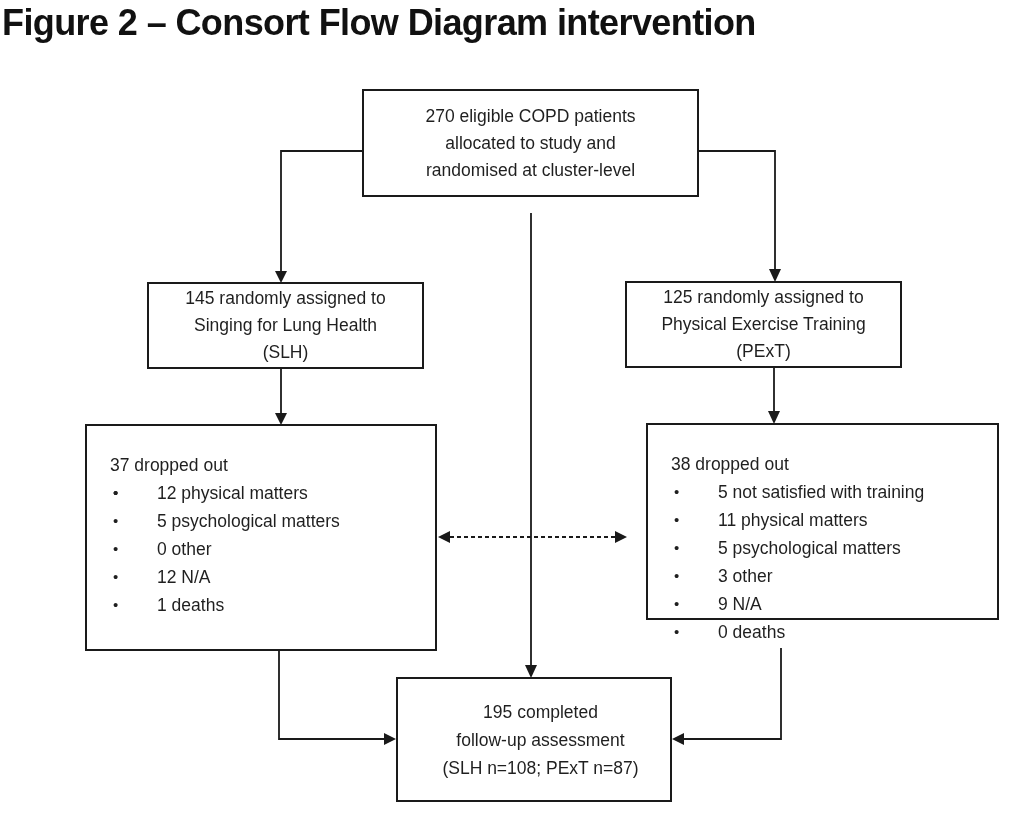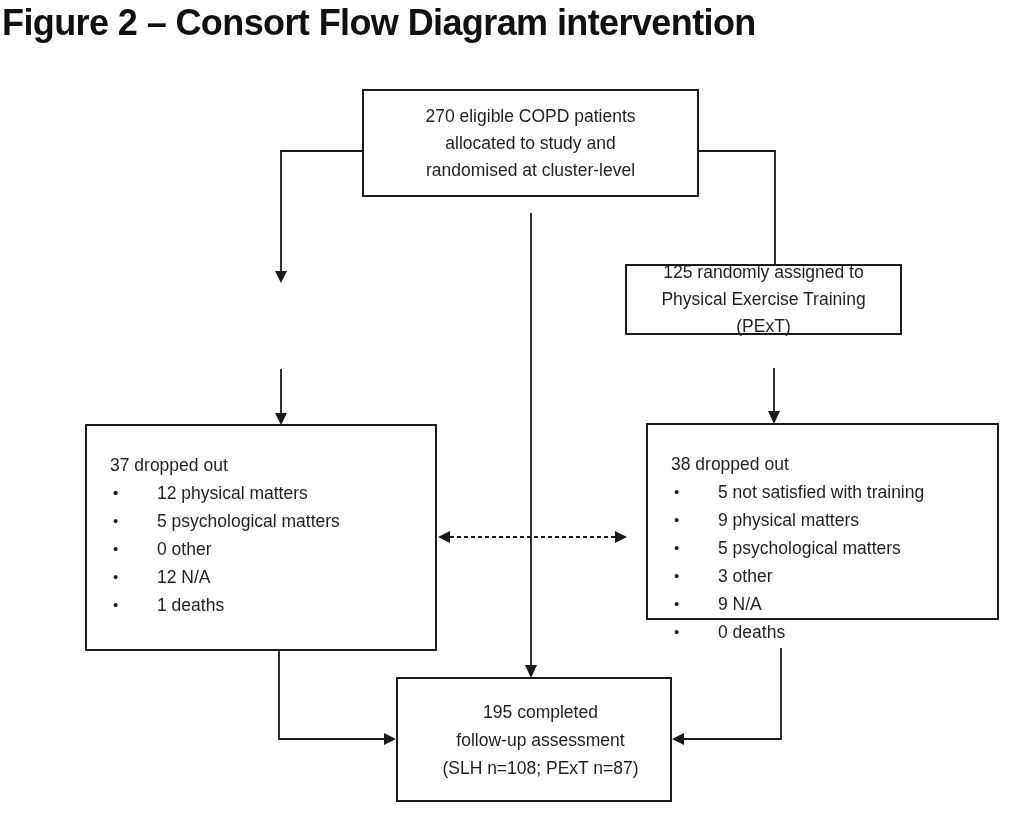--- a/index.html
+++ b/index.html
@@ -110,22 +110,27 @@
       <polygon points="684,733 684,745 672,739"></polygon>
     </g>
   </svg>
 
   <div class="box center-box" style="left:362px; top:89px; width:337px; height:108px;">
     <div>270 eligible COPD patients</div>
     <div>allocated to study and</div>
     <div>randomised at cluster-level</div>
   </div>
 
+  <div class="box center-box" style="left:147px; top:282px; width:277px; height:87px;">
+    <div>145 randomly assigned to</div>
+    <div>Singing for Lung Health</div>
+    <div>(SLH)</div>
+  </div>
 
-  <div class="box center-box" style="left:625px; top:264px; width:277px; height:71px;">
+  <div class="box center-box" style="left:625px; top:281px; width:277px; height:87px;">
     <div>125 randomly assigned to</div>
     <div>Physical Exercise Training</div>
     <div>(PExT)</div>
   </div>
 
   <div class="box drop-box" style="left:85px; top:424px; width:352px; height:227px;">
     <div class="drop-header">37 dropped out</div>
     <ul class="drop-list">
       <li><span class="bullet">•</span></li>
       <li><span class="bullet">•</span><span>12 physical matters</span></li>
@@ -133,21 +138,21 @@
       <li><span class="bullet">•</span><span>0 other</span></li>
       <li><span class="bullet">•</span><span>12 N/A</span></li>
       <li><span class="bullet">•</span><span>1 deaths</span></li>
     </ul>
   </div>
 
   <div class="box drop-box" style="left:646px; top:423px; width:353px; height:197px;">
     <div class="drop-header">38 dropped out</div>
     <ul class="drop-list">
       <li><span class="bullet">•</span><span>5 not satisfied with training</span></li>
-      <li><span class="bullet">•</span><span>9 physical matters</span></li>
+      <li><span class="bullet">•</span><span>11 physical matters</span></li>
       <li><span class="bullet">•</span><span>5 psychological matters</span></li>
       <li><span class="bullet">•</span><span>3 other</span></li>
       <li><span class="bullet">•</span><span>9 N/A</span></li>
       <li><span class="bullet">•</span><span>0 deaths</span></li>
     </ul>
   </div>
 
   <div class="box center-box" style="left:396px; top:677px; width:276px; height:125px; line-height:28px;padding-left:13px;">
     <div>195 completed</div>
     <div>follow-up assessment</div>

